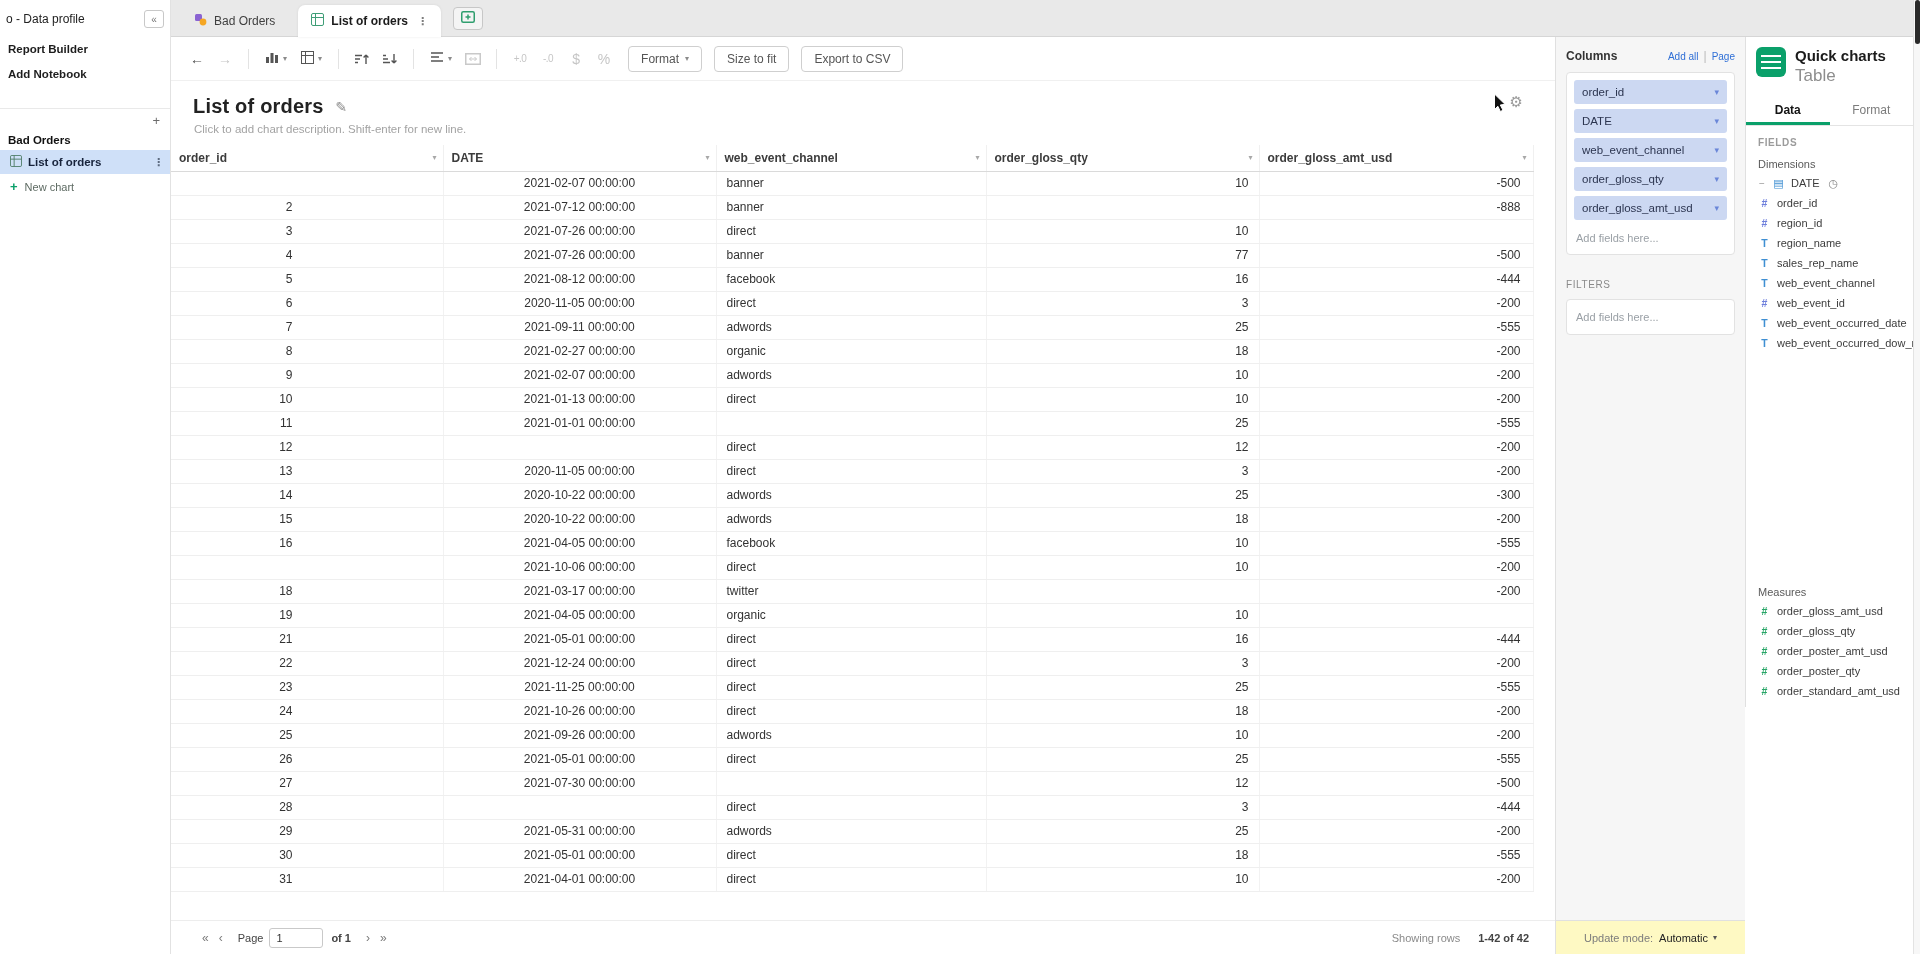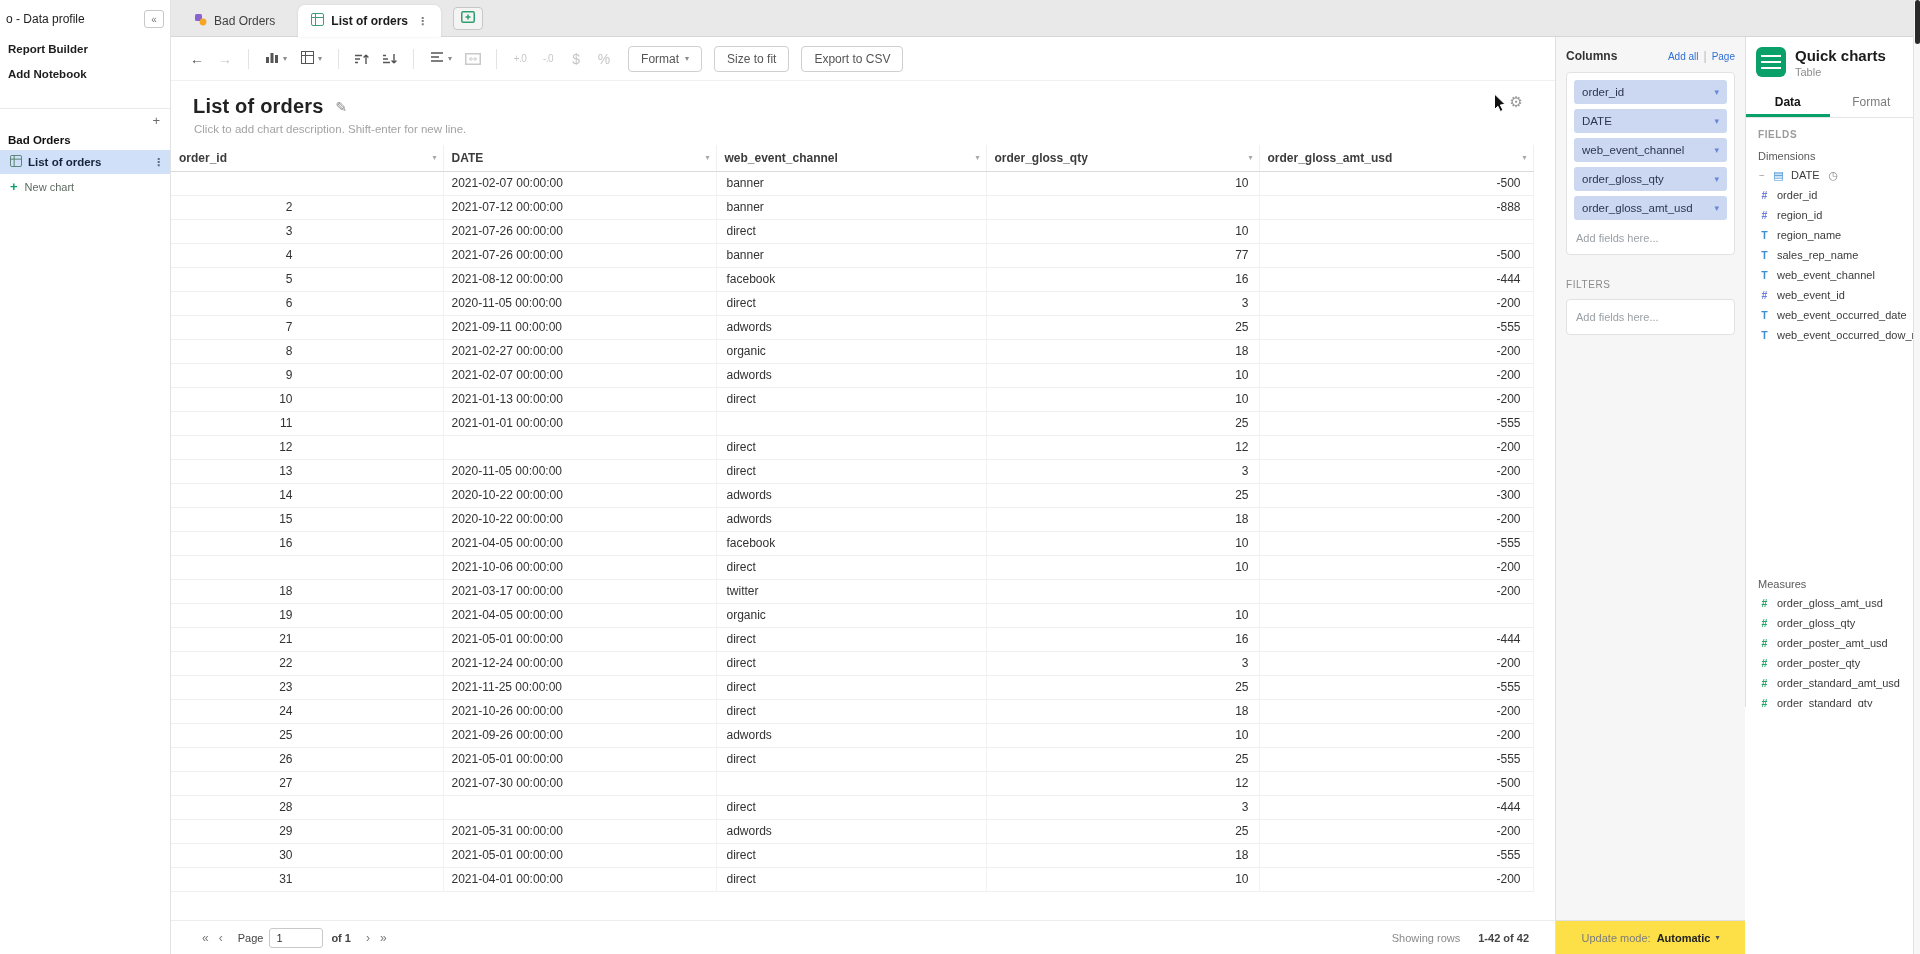--- a/index.html
+++ b/index.html
@@ -66,21 +66,21 @@
   
   .table-wrap{position:absolute;left:0;top:108px;right:0;bottom:34px;overflow:hidden}
   table{border-collapse:collapse;table-layout:fixed;width:1362px}
   th{height:26px;border-bottom:1px solid #dadada;border-right:1px solid #f0f0f0;font-size:12px;
     font-weight:bold;color:#3c3c3c;text-align:left;padding:0 8px;position:relative;cursor:pointer;
     white-space:nowrap;overflow:hidden}
   .th-caret{position:absolute;right:6px;top:8px;font-size:8px;color:#a8a8a8}
   td{height:24px;border-bottom:1px solid #efefef;border-right:1px solid #f2f2f2;font-size:12px;
     color:#323232;padding:0 8px;white-space:nowrap;overflow:hidden;background:#fff}
   td.c0{text-align:right;padding-right:150px}
-  td.c1{text-align:left;padding-right:8px}
+  td.c1{text-align:center;padding-right:8px}
   td.c2{text-align:left;padding-left:10px}
   td.c3{text-align:right;padding-right:10px}
   td.c4{text-align:right;padding-right:12px}
 
   
   .pagebar{position:absolute;left:0;bottom:0;width:100%;height:34px;background:#fff;
     border-top:1px solid #ededed;display:flex;align-items:center;padding:0 26px;font-size:11px;color:#555}
   .pg-ctl{color:#7a7a7a;font-size:12px;cursor:pointer;padding:0 5px}
   .pg-label{margin:0 6px 0 10px;color:#444}
   .page-input{width:54px;height:20px;border:1px solid #c9c9c9;border-radius:3px;padding:0 6px;
@@ -98,33 +98,33 @@
   .link-sep{color:#bbb;margin:0 5px}
   .pill-card{background:#fff;border:1px solid #e2e2e2;border-radius:4px;margin-top:9px;padding:7px 7px 4px}
   .pill{height:24px;background:#ccd8f2;border-radius:3px;display:flex;align-items:center;
     justify-content:space-between;padding:0 8px;margin-bottom:5px;font-size:11.5px;color:#2c3550;cursor:grab}
   .pill .caret{color:#6a86d8;font-size:9px}
   .add-fields{color:#9aa0a6;font-size:11px;padding:7px 2px 6px;cursor:text}
   .filters-title{margin-top:24px;font-size:10px;color:#8a8a8a;font-weight:normal;letter-spacing:.6px}
   .filter-card{background:#fff;border:1px solid #e2e2e2;border-radius:4px;margin-top:9px;
     padding:11px 9px;font-size:11px;color:#9aa0a6;cursor:text}
   .update-bar{position:absolute;left:0;bottom:0;width:100%;height:34px;border-top:1px solid #e0e0e0;
-    display:flex;align-items:center;justify-content:center;gap:6px;font-size:11px;color:#7c7c7c;background:#fde047}
-  .update-value{color:#222;font-weight:bold;display:flex;align-items:center;gap:5px;cursor:pointer}
+    display:flex;align-items:center;justify-content:center;gap:6px;font-size:11px;color:#7c7c7c;background:#fef9c3}
+  .update-value{color:#222;font-weight:normal;display:flex;align-items:center;gap:5px;cursor:pointer}
   .update-value .caret{font-size:8px;color:#555}
 
   
   .quickpanel{position:absolute;left:1745px;top:37px;width:168px;height:670px;background:#fff;
     border-left:1px solid #e0e0e0;overflow:hidden;z-index:3}
   .qp-header{display:flex;gap:9px;padding:10px 10px 6px;align-items:flex-start}
   .qp-icon{width:30px;height:30px;border-radius:6px;background:#0aa06a;position:relative;flex:none}
   .qp-icon:before{content:"";position:absolute;left:5px;right:5px;top:8px;height:2px;background:#fff;
     box-shadow:0 6px 0 #fff,0 12px 0 #fff}
   .qp-title{font-size:15px;font-weight:bold;color:#1b1b1b;line-height:17px}
-  .qp-sub{font-size:11px;color:#8d8d8d;margin-top:2px}
+  .qp-sub{font-size:17px;color:#8d8d8d;margin-top:2px}
   .qp-tabs{display:flex;border-bottom:1px solid #e4e4e4;margin-top:2px}
   .qp-tab{flex:1;text-align:center;padding:9px 0 8px;font-size:12px;color:#7c7c7c;cursor:pointer}
   .qp-tab.active{color:#141414;font-weight:bold;box-shadow:inset 0 -3px 0 #0aa06a}
   .qp-fields-label{padding:11px 12px 2px;font-size:10px;color:#9b9b9b;font-weight:bold;letter-spacing:.6px}
   .qp-group-label{padding:8px 12px 3px;font-size:11px;color:#5a5a5a}
   .qp-group-label.measures{margin-top:225px}
   .field-item{display:flex;align-items:center;gap:6px;height:20px;padding:0 12px;font-size:11px;
     color:#3b3b3b;white-space:nowrap;overflow:hidden;cursor:grab}
   .ficon{width:13px;text-align:center;font-weight:bold;font-size:10.5px;flex:none}
   .ficon.number{color:#6e7fdb}

